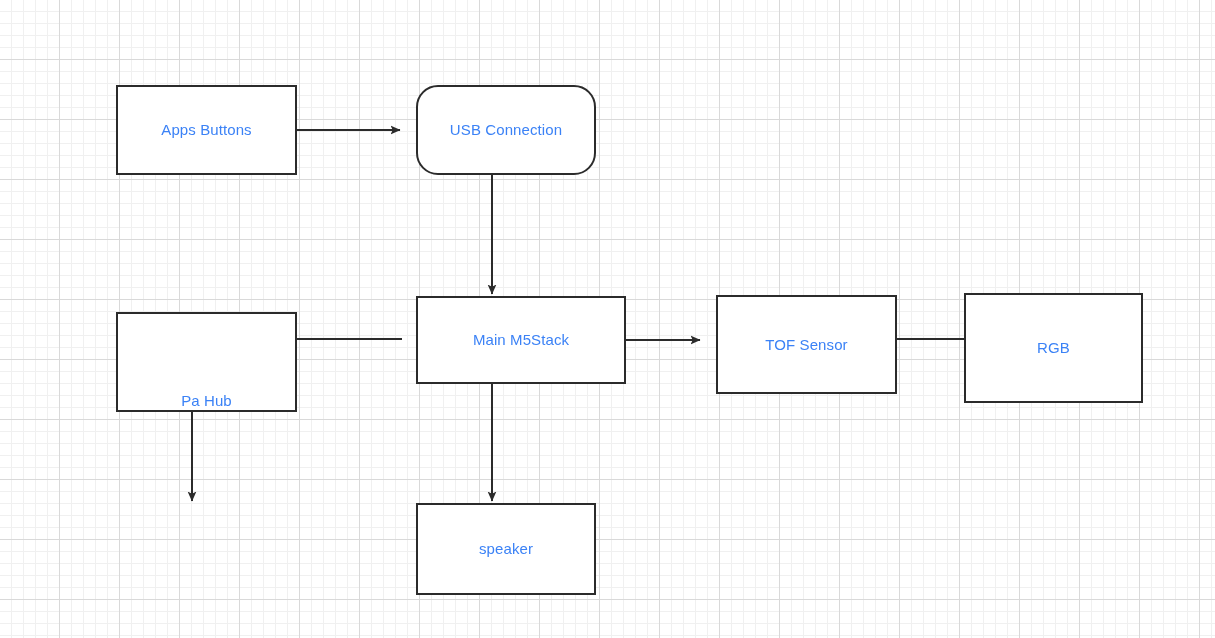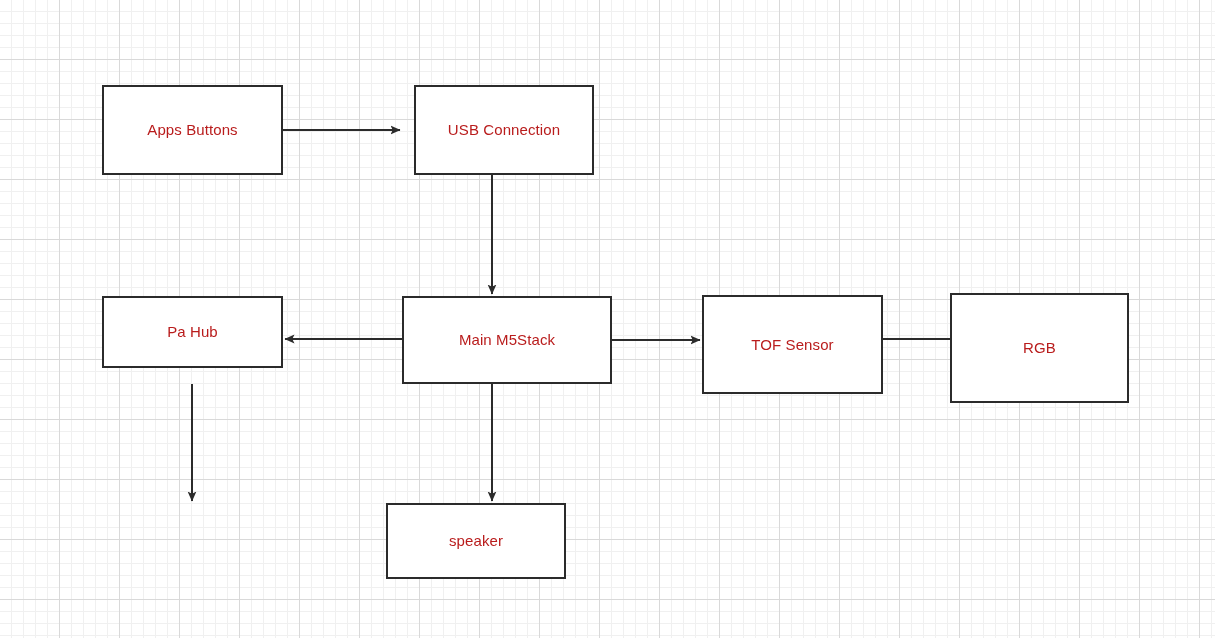--- a/index.html
+++ b/index.html
@@ -48,24 +48,25 @@
 
   .node {
     position: absolute;
     box-sizing: border-box;
     background: #ffffff;
     border: 2px solid #2b2b2b;
     display: flex;
     align-items: center;
     justify-content: center;
     text-align: center;
-    color: #b91c1c;
+    color: #3b82f6;
     font-size: 15px;
     line-height: 1.2;
     letter-spacing: 0.1px;
+    margin-left: 14px;
     -webkit-font-smoothing: antialiased;
   }
   .node-label {
     display: block;
     padding: 0 6px;
     white-space: nowrap;
   }
 </style>
 </head>
 <body>
@@ -93,38 +94,38 @@
         <line x1="883" y1="339" x2="999" y2="339" marker-end="url(#arrow-r)"></line>
         <line x1="192" y1="384" x2="192" y2="501" marker-end="url(#arrow-d)"></line>
         <line x1="492" y1="384" x2="492" y2="501" marker-end="url(#arrow-d)"></line>
       </g>
   </svg>
 
   <div class="node" style="left: 102px; top: 85px; width: 181px; height: 90px;">
     <span class="node-label">Apps Buttons</span>
   </div>
 
-  <div class="node" style="left: 414px; top: 85px; width: 180px; height: 90px;">
+  <div class="node" style="left: 402px; top: 85px; width: 180px; height: 90px; border-radius: 22px;">
     <span class="node-label">USB Connection</span>
   </div>
 
-  <div class="node" style="left: 102px; top: 296px; width: 181px; height: 72px;">
+  <div class="node" style="left: 102px; top: 312px; width: 181px; height: 100px; align-items: flex-end;">
     <span class="node-label">Pa Hub</span>
   </div>
 
   <div class="node" style="left: 402px; top: 296px; width: 210px; height: 88px;">
     <span class="node-label">Main M5Stack</span>
   </div>
 
   <div class="node" style="left: 702px; top: 295px; width: 181px; height: 99px;">
     <span class="node-label">TOF Sensor</span>
   </div>
 
   <div class="node" style="left: 950px; top: 293px; width: 179px; height: 110px;">
     <span class="node-label">RGB</span>
   </div>
 
 
-  <div class="node" style="left: 386px; top: 503px; width: 180px; height: 76px;">
+  <div class="node" style="left: 402px; top: 503px; width: 180px; height: 92px;">
     <span class="node-label">speaker</span>
   </div>
 
 </div>
 
 </body></html>

